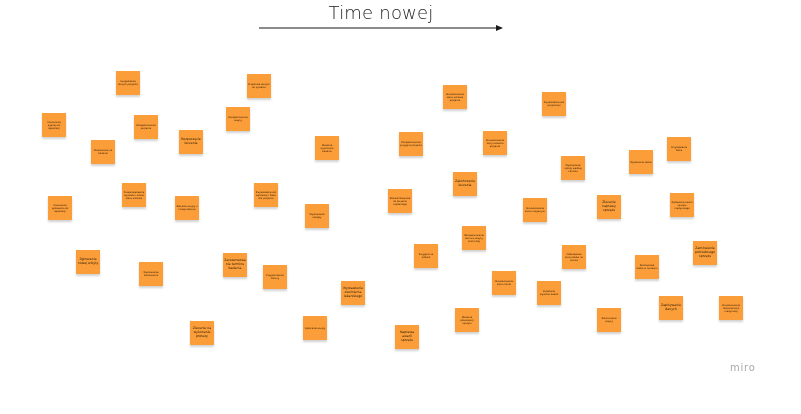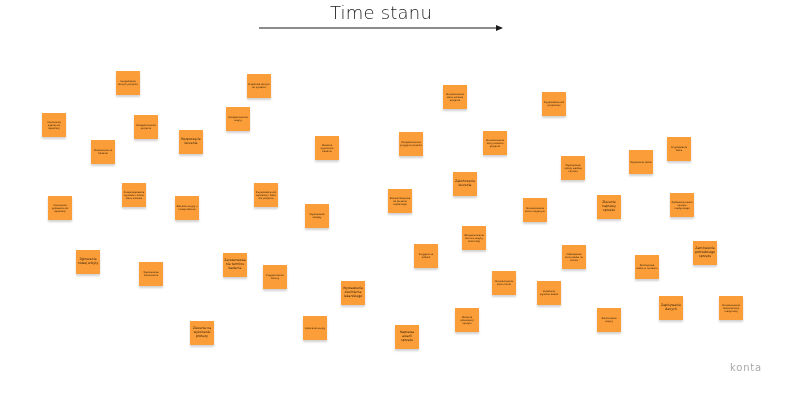--- a/index.html
+++ b/index.html
@@ -72,21 +72,21 @@
       font-family: "DejaVu Sans", sans-serif;
       font-size: 10px;
       color: #a8a8a8;
       letter-spacing: 0.8px;
     }
   </style>
 </head>
 <body>
 
 <div class="board">
-  <div class="title">Time stanu</div>
+  <div class="title">Time nowej</div>
   <svg class="arrow" viewBox="0 0 244 6" width="244" height="6">
     <line x1="0" y1="3" x2="238" y2="3" stroke="#1a1a1a" stroke-width="1.2"></line>
     <polygon points="237,0 244,3 237,6" fill="#1a1a1a"></polygon>
   </svg>
 
   <div id="notes-layer">
       <div class="note" style="left: 116px; top: 71px; background: rgb(251, 158, 58);">
         <span>Uzupełnienie danych pacjenta</span>
       </div>
       <div class="note" style="left: 247px; top: 74px; background: rgb(251, 158, 58);">
@@ -213,14 +213,14 @@
         <span>Opłacenie wizyty</span>
       </div>
       <div class="note big" style="left: 190px; top: 321px; background: rgb(251, 158, 58);">
         <span>Zlecenie na wykonanie protezy</span>
       </div>
       <div class="note big" style="left: 395px; top: 325px; background: rgb(251, 158, 58);">
         <span>Naprawa awarii sprzętu</span>
       </div>
     </div>
 
-  <div class="miro">konta</div>
+  <div class="miro">miro</div>
 </div>
 
 </body></html>

